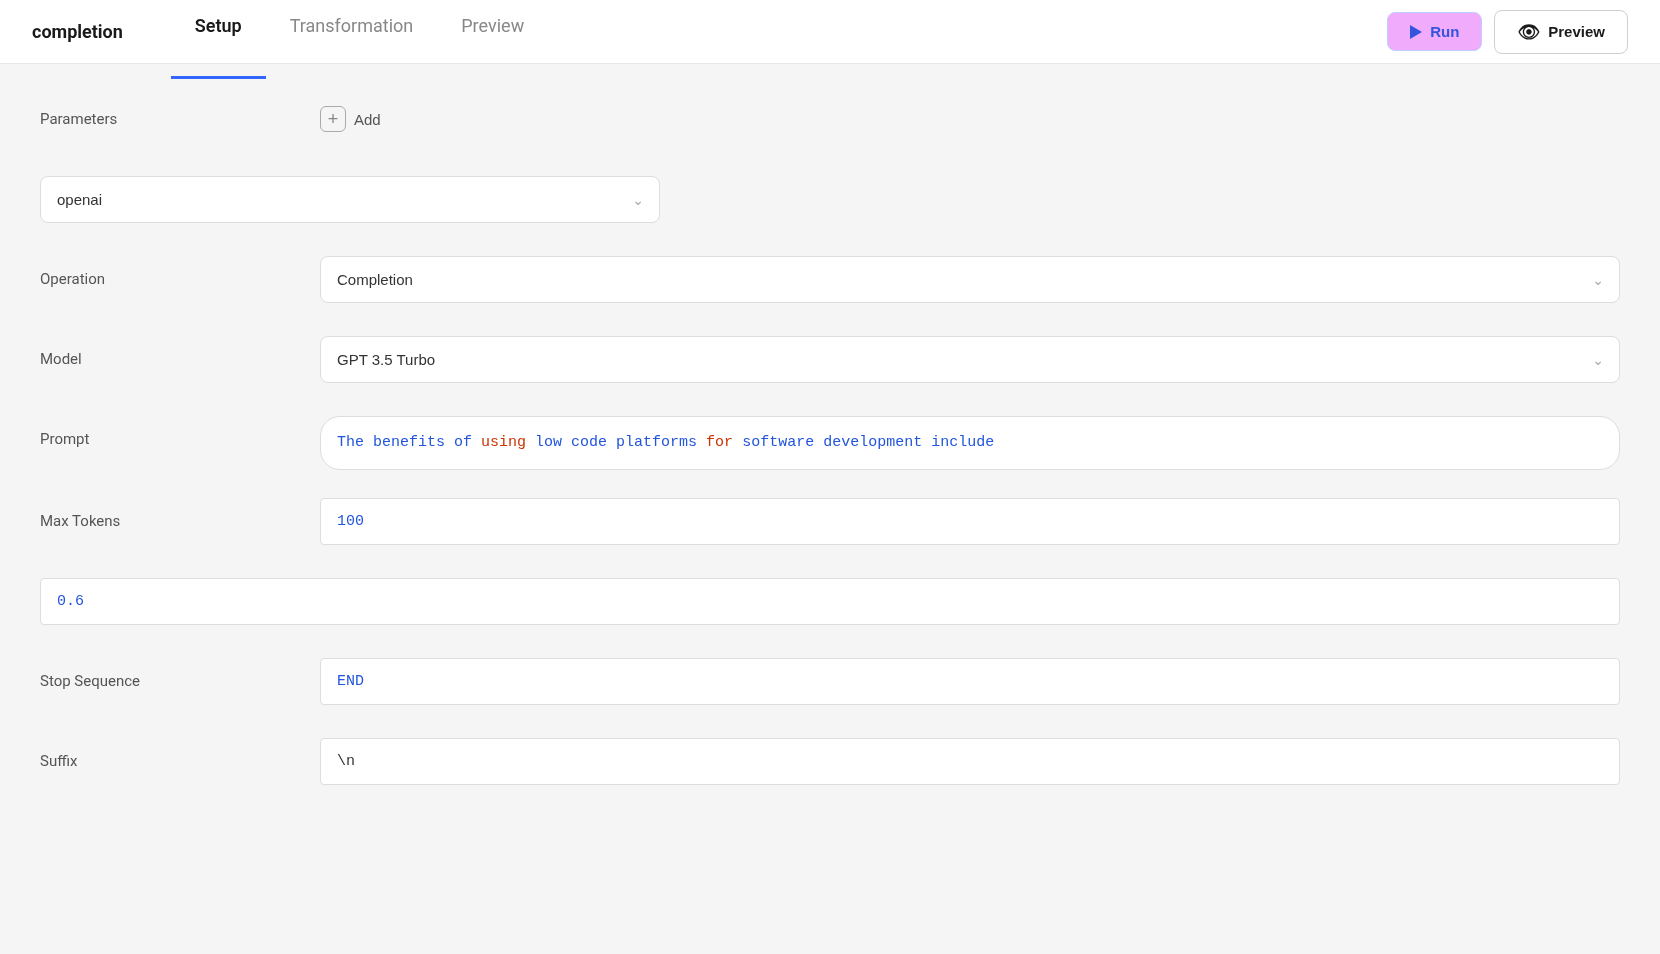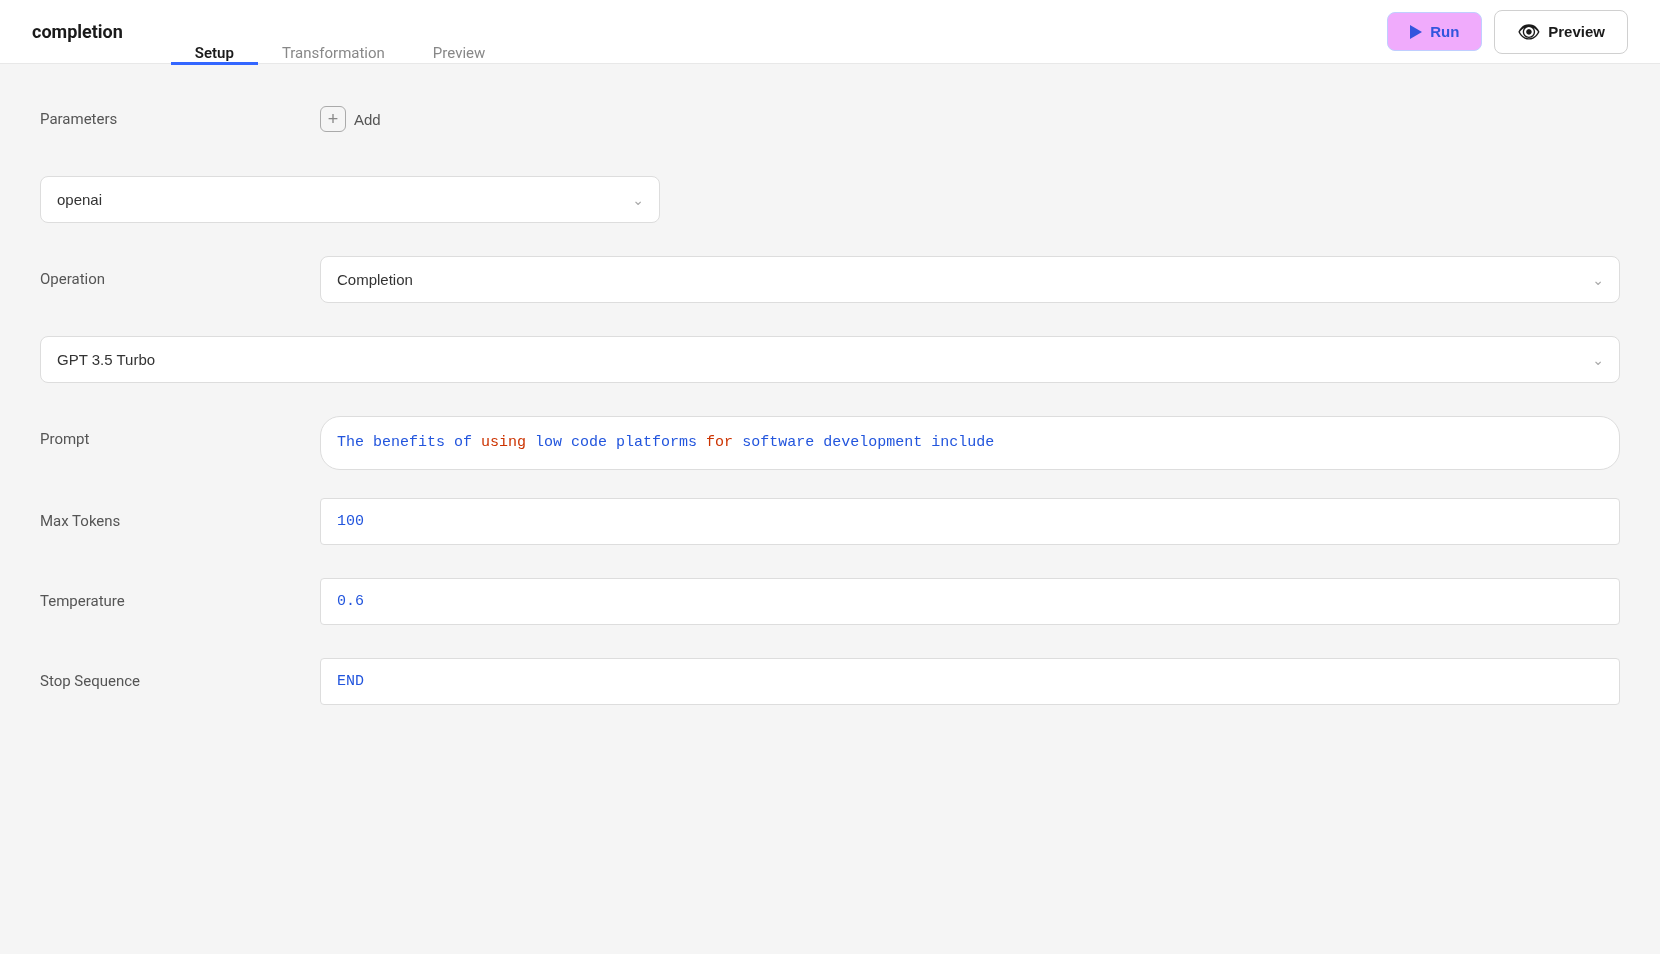--- a/index.html
+++ b/index.html
@@ -49,28 +49,28 @@
       display: flex;
       align-items: center;
       gap: 0;
       height: 64px;
     }
 
     .tab {
       padding: 0 24px;
       height: 64px;
       display: flex;
-      align-items: flex-end;
-      font-size: 15px;
+      align-items: flex-start;
+      font-size: 18px;
       color: #888;
       cursor: pointer;
       border-bottom: 3px solid transparent;
       font-weight: 400;
       position: relative;
-      top: 1px;
+      top: 15px;
     }
 
     .tab.active {
       color: #1a1a1a;
       font-weight: 600;
       border-bottom: 3px solid #3366ff;
     }
 
     .header-right {
       display: flex;
@@ -291,20 +291,21 @@
       <div class="form-label">Operation</div>
       <div class="form-control-wrapper">
         <div class="select-wrapper">
           <select><option>Completion</option><option>Chat</option><option>Embedding</option></select>
           <span class="chevron">⌄</span>
         </div>
       </div>
     </div>
 
     <div class="form-row">
+      <div class="form-label">Model</div>
       <div class="form-control-wrapper">
         <div class="select-wrapper">
           <select><option>GPT 3.5 Turbo</option><option>GPT 4</option><option>GPT 4 Turbo</option></select>
           <span class="chevron">⌄</span>
         </div>
       </div>
     </div>
 
     <div class="form-row">
       <div class="form-label">Prompt</div>
@@ -318,28 +319,33 @@
     </div>
 
     <div class="form-row">
       <div class="form-label">Max Tokens</div>
       <div class="form-control-wrapper">
         <input type="text" class="value-field" value="100" style="">
       </div>
     </div>
 
     <div class="form-row">
-      <div class="form-label">Temperature</div>
       <div class="form-control-wrapper">
         <input type="text" class="value-field" value="0.6" style="">
       </div>
     </div>
 
     <div class="form-row">
       <div class="form-label">Stop Sequence</div>
       <div class="form-control-wrapper">
         <input type="text" class="value-field" value="END" style="">
       </div>
     </div>
 
+    <div class="form-row">
+      <div class="form-label">Suffix</div>
+      <div class="form-control-wrapper">
+        <input type="text" class="value-field" value="\n" style="color: rgb(51, 51, 51);">
+      </div>
+    </div>
 
   </div>
 </div>
 
 </body></html>

